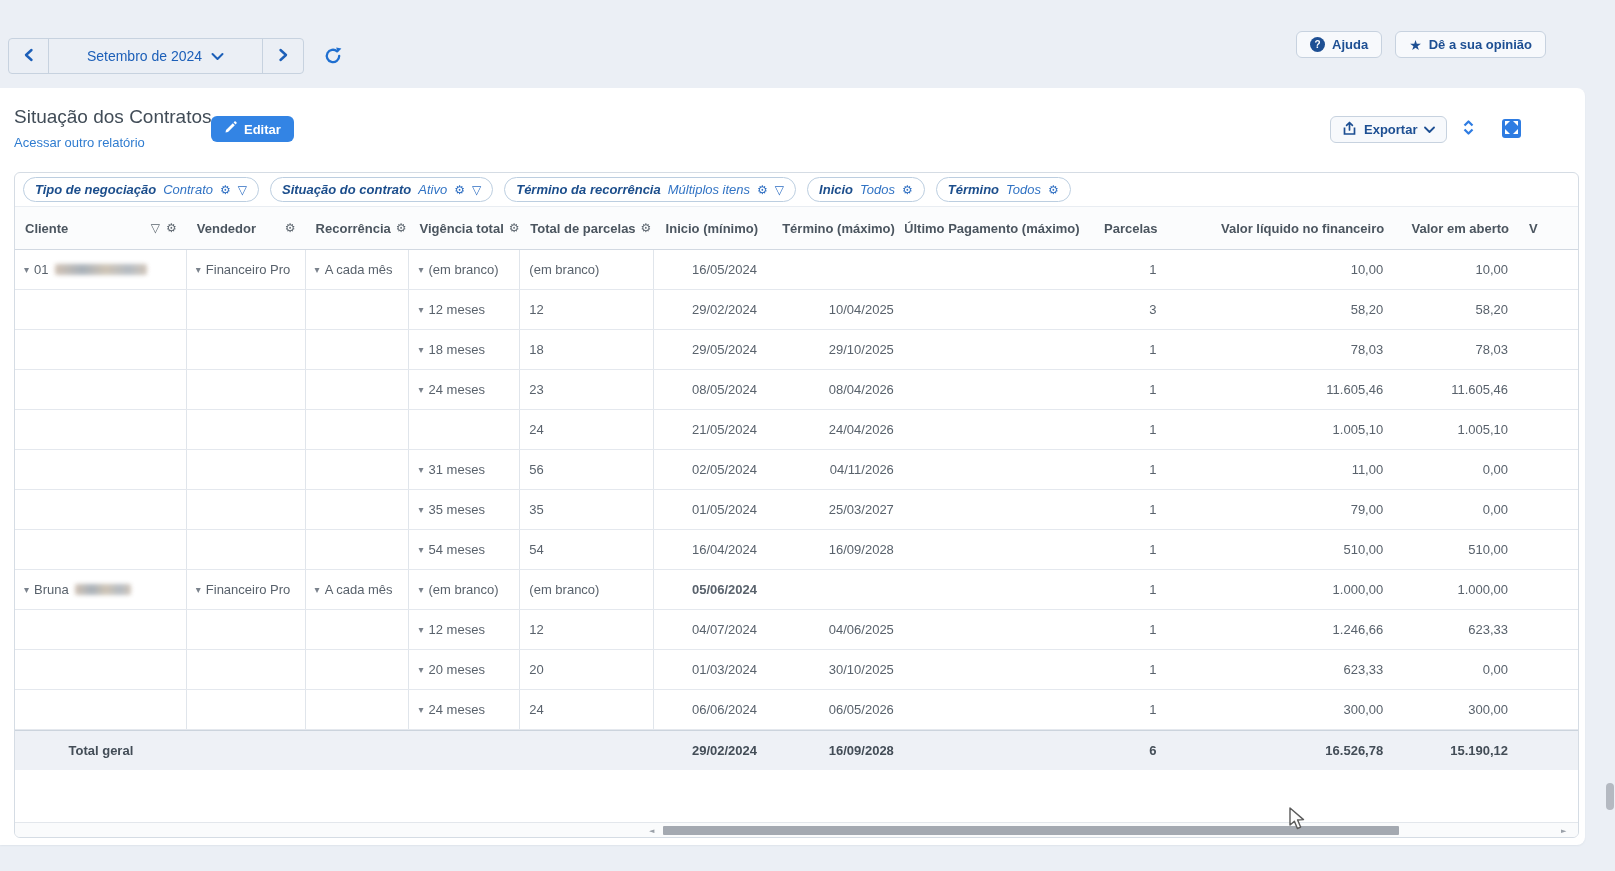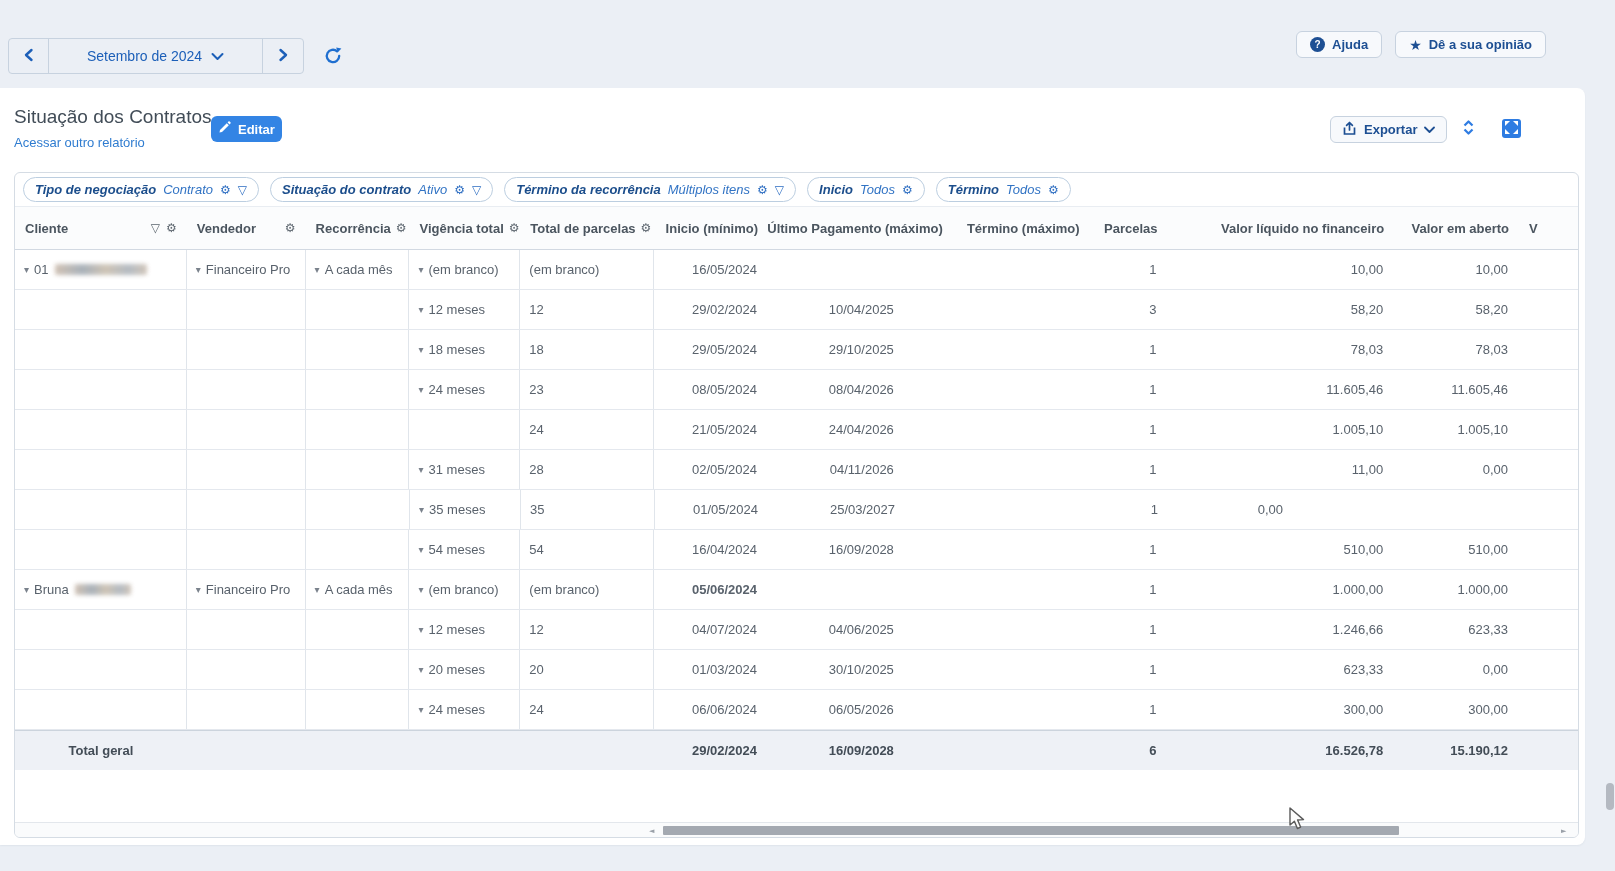--- a/index.html
+++ b/index.html
@@ -30,21 +30,21 @@
   .star-glyph { color:#1d4f93; font-size:14px; line-height:1;
     font-family:"DejaVu Sans",sans-serif; }
 
   
   .card { position:absolute; left:0; top:88px; width:1585px; height:757px;
     background:#fff; border-radius:0 8px 8px 0;
     box-shadow:0 1px 2px rgba(40,60,90,.06); }
   .report-title { position:absolute; left:14px; top:18px; font-size:19px; color:#414c57; }
   .other-report-link { position:absolute; left:14px; top:47px; color:#2f7cd0; font-size:13px;
     cursor:pointer; }
-  .edit-btn { position:absolute; left:211px; top:28px; height:26px; padding:0 7px;
+  .edit-btn { position:absolute; left:211px; top:28px; height:26px; padding:0 13px;
     background:#3384e4; border-radius:6px; color:#fff; font-size:13px; font-weight:bold;
     display:flex; align-items:center; gap:7px; }
   .export-btn { position:absolute; left:1330px; top:28px; height:27px; padding:0 11px;
     border:1px solid #c7d2df; border-radius:6px; background:#f7f9fc;
     color:#1d4f93; font-size:13px; font-weight:bold; display:flex; align-items:center; gap:7px; }
   .expand-rows-btn { position:absolute; left:1456px; top:29px; width:24px; height:24px;
     display:flex; align-items:center; justify-content:center; }
   .fullscreen-btn { position:absolute; left:1502px; top:31px; width:19px; height:19px;
     background:#2e7ce2; border-radius:3px; display:flex; align-items:center; justify-content:center; }
 
@@ -247,26 +247,26 @@
         </div>
         <div class="hcell" style="width: 134px;">
           <span>Total de parcelas</span>
           <span class="hicons">
             <span class="gear">⚙</span>
           </span>
         </div>
         <div class="hcell right" style="width: 114px;">
           <span>Inicio (mínimo)</span>
         </div>
+        <div class="hcell right" style="width: 137px;">
+          <span>Término (máximo)</span>
+        </div>
         <div class="hcell right" style="width: 185px;">
           <span>Último Pagamento (máximo)</span>
         </div>
-        <div class="hcell right" style="width: 137px;">
-          <span>Término (máximo)</span>
-        </div>
         <div class="hcell right" style="width: 78px;">
           <span>Parcelas</span>
         </div>
         <div class="hcell right" style="width: 227px;">
           <span>Valor líquido no financeiro</span>
         </div>
         <div class="hcell right" style="width: 125px;">
           <span>Valor em aberto</span>
         </div>
         <div class="hcell" style="width: 59px;">
@@ -426,21 +426,21 @@
         </div>
         <div class="trow">
           <div class="tcell group" style="width: 172px;"></div>
           <div class="tcell group" style="width: 119px;"></div>
           <div class="tcell group" style="width: 104px;"></div>
           <div class="tcell group" style="width: 111px;">
             <span class="caret">▾</span>
             <span>31 meses</span>
           </div>
           <div class="tcell group" style="width: 134px;">
-            <span>28</span>
+            <span>56</span>
           </div>
           <div class="tcell right" style="width: 114px;">
             <span>02/05/2024</span>
           </div>
           <div class="tcell right" style="width: 137px;">
             <span>04/11/2026</span>
           </div>
           <div class="tcell right" style="width: 185px;"></div>
           <div class="tcell right" style="width: 78px;">
             <span>1</span>
@@ -466,20 +466,23 @@
           </div>
           <div class="tcell right" style="width: 114px;">
             <span>01/05/2024</span>
           </div>
           <div class="tcell right" style="width: 137px;">
             <span>25/03/2027</span>
           </div>
           <div class="tcell right" style="width: 185px;"></div>
           <div class="tcell right" style="width: 78px;">
             <span>1</span>
+          </div>
+          <div class="tcell right" style="width: 227px;">
+            <span>79,00</span>
           </div>
           <div class="tcell right" style="width: 125px;">
             <span>0,00</span>
           </div>
           <div class="tcell" style="width: 59px;"></div>
         </div>
         <div class="trow">
           <div class="tcell group" style="width: 172px;"></div>
           <div class="tcell group" style="width: 119px;"></div>
           <div class="tcell group" style="width: 104px;"></div>

